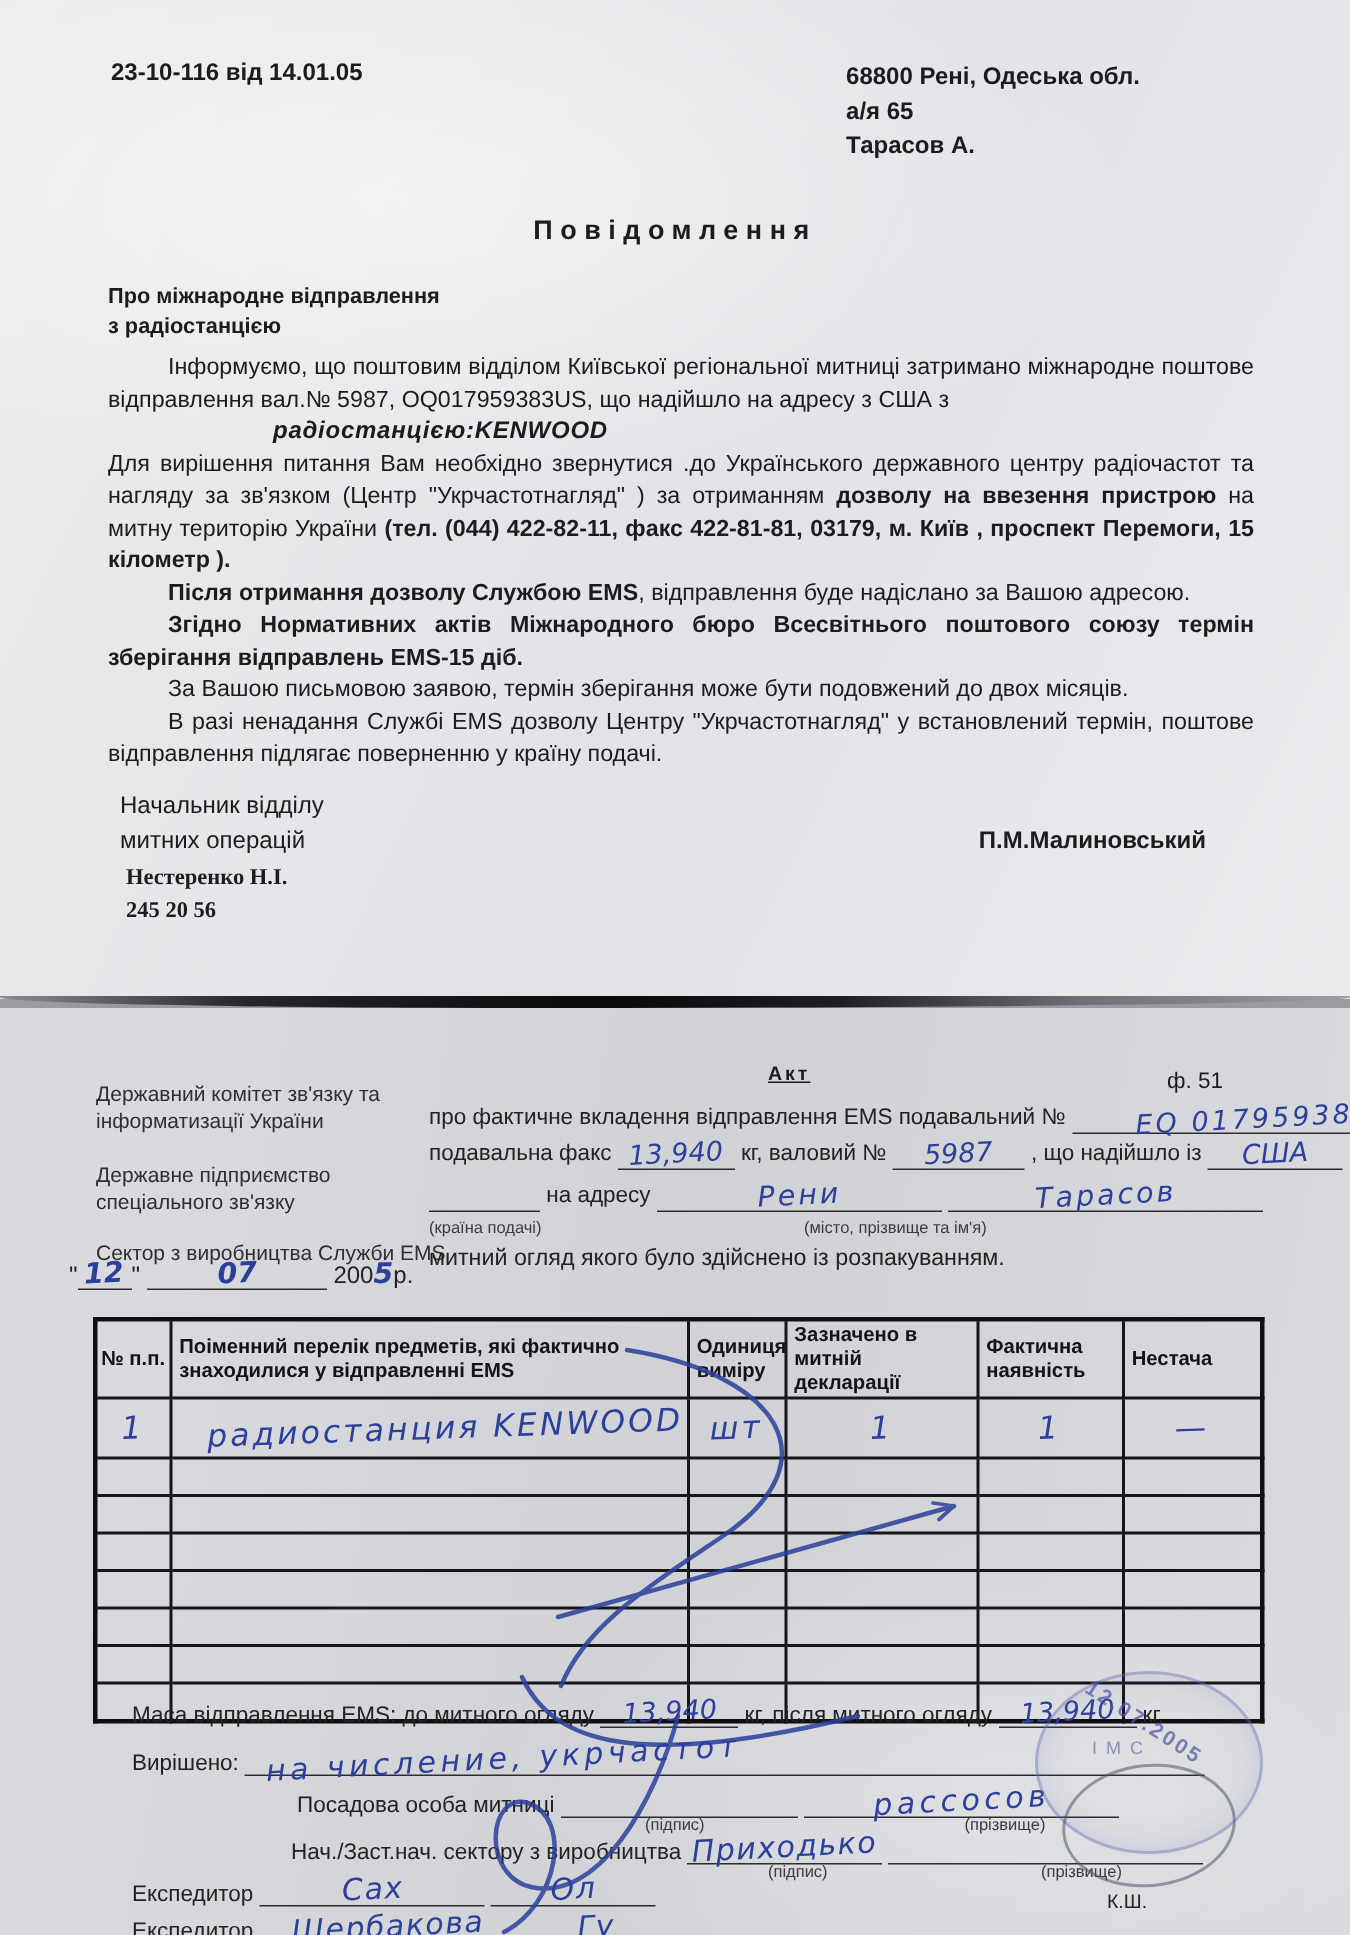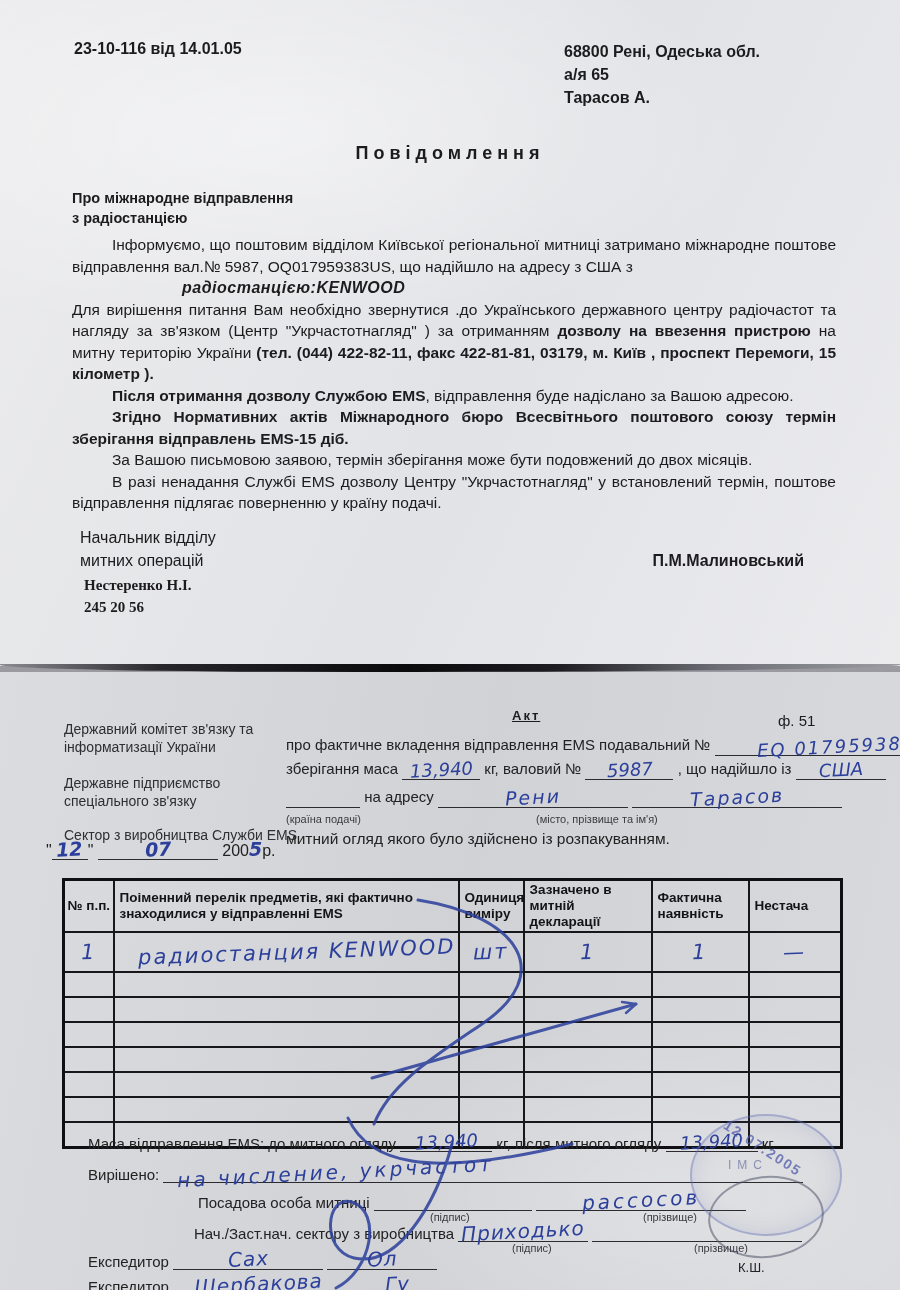--- a/index.html
+++ b/index.html
@@ -133,21 +133,21 @@
 
   <div class="abs act-title" data-name="act-title">Акт</div>
   <div class="abs form-no" data-name="form-number">ф. 51</div>
 
   <div class="abs intro" data-name="act-intro">
     <div class="iline" data-name="act-intro-line-1">
       <span data-name="intro-text">про фактичне вкладення відправлення EMS подавальний №</span>
       <span class="u" style="width:280px"><span class="hand tilt" style="font-size:18px;letter-spacing:2px" data-name="ems-number-handwritten">EQ 017959383 US</span></span>
     </div>
     <div class="iline" data-name="act-intro-line-2">
-      <span data-name="intro-text">зберігання маса</span>
+      <span data-name="intro-text">подавальна факс</span>
       <span class="u" style="width:78px"><span class="hand tilt" style="font-size:18px" data-name="mass-handwritten">13,940</span></span>
       <span data-name="intro-text">кг, валовий №</span>
       <span class="u" style="width:88px"><span class="hand tilt" style="font-size:18px" data-name="gross-number-handwritten">5987</span></span>
       <span data-name="intro-text">, що надійшло із</span>
       <span class="u" style="width:90px"><span class="hand tilt" style="font-size:18px" data-name="country-handwritten">США</span></span>
     </div>
     <div class="iline" style="margin-top:6px" data-name="act-intro-line-3">
       <span class="u" style="width:74px">&nbsp;</span>
       <span data-name="intro-text">на адресу</span>
       <span class="u" style="width:190px"><span class="hand tilt" style="font-size:19px;letter-spacing:2px" data-name="city-handwritten">Рени</span></span>

